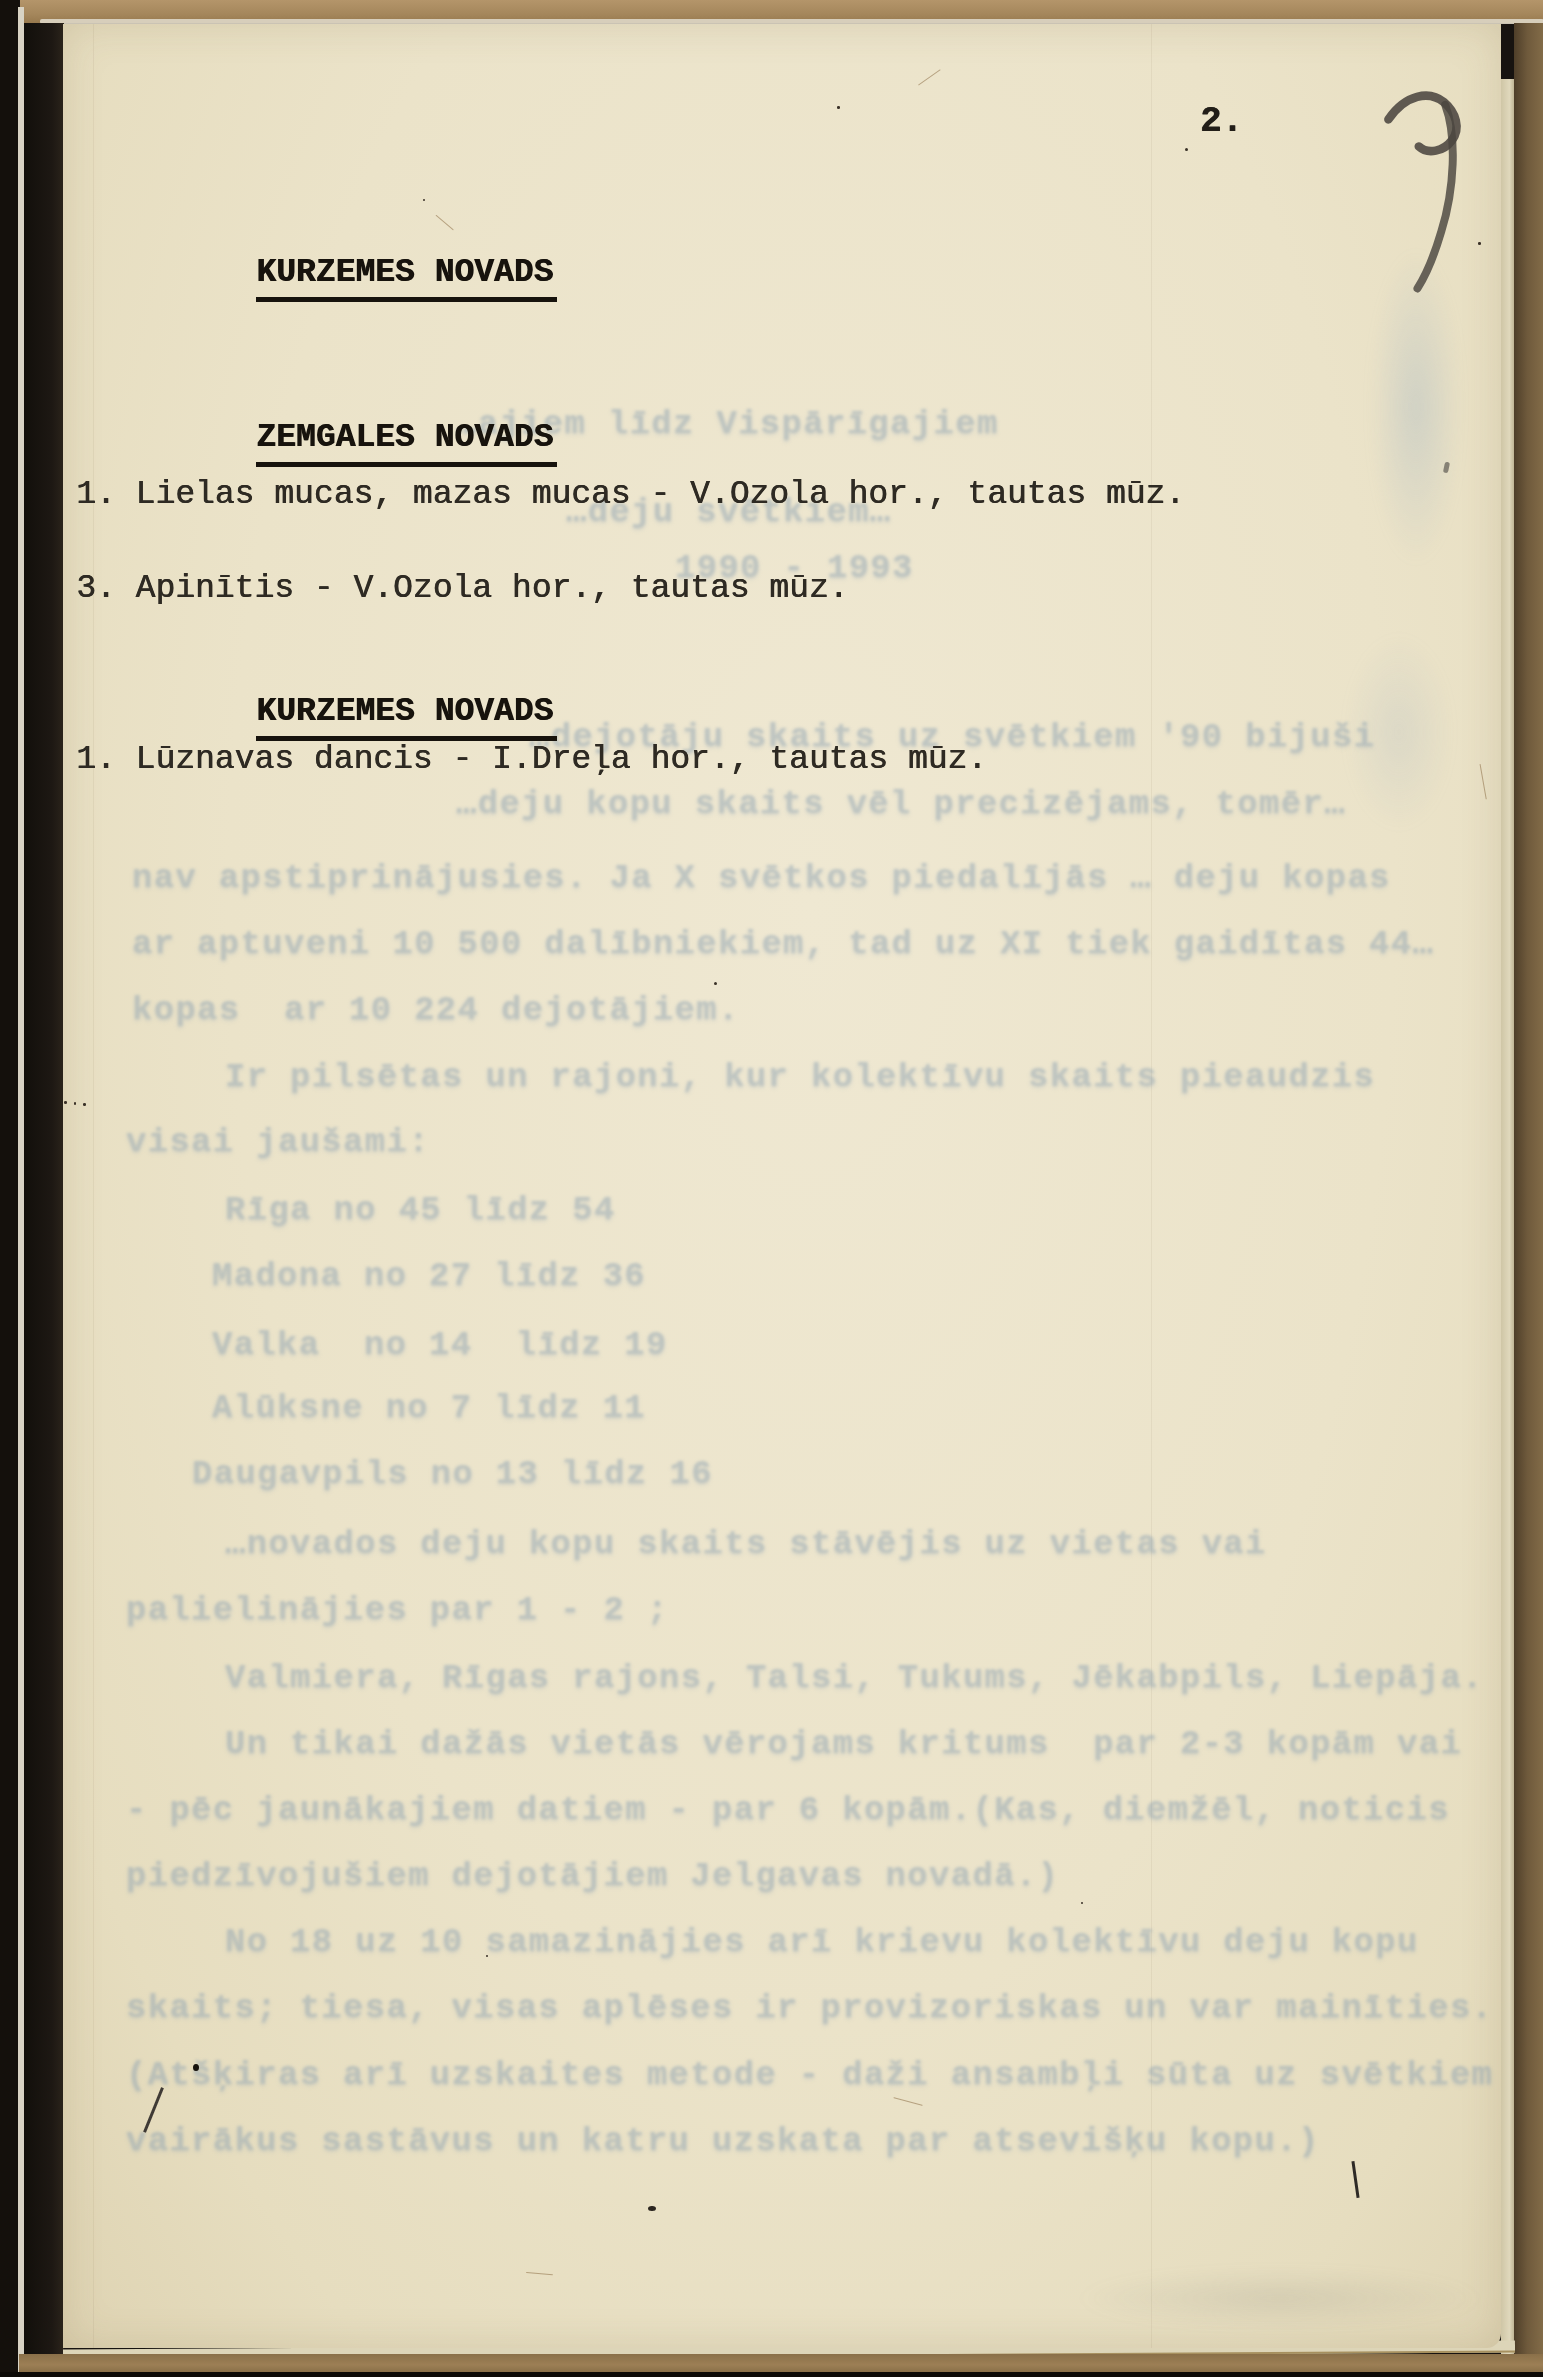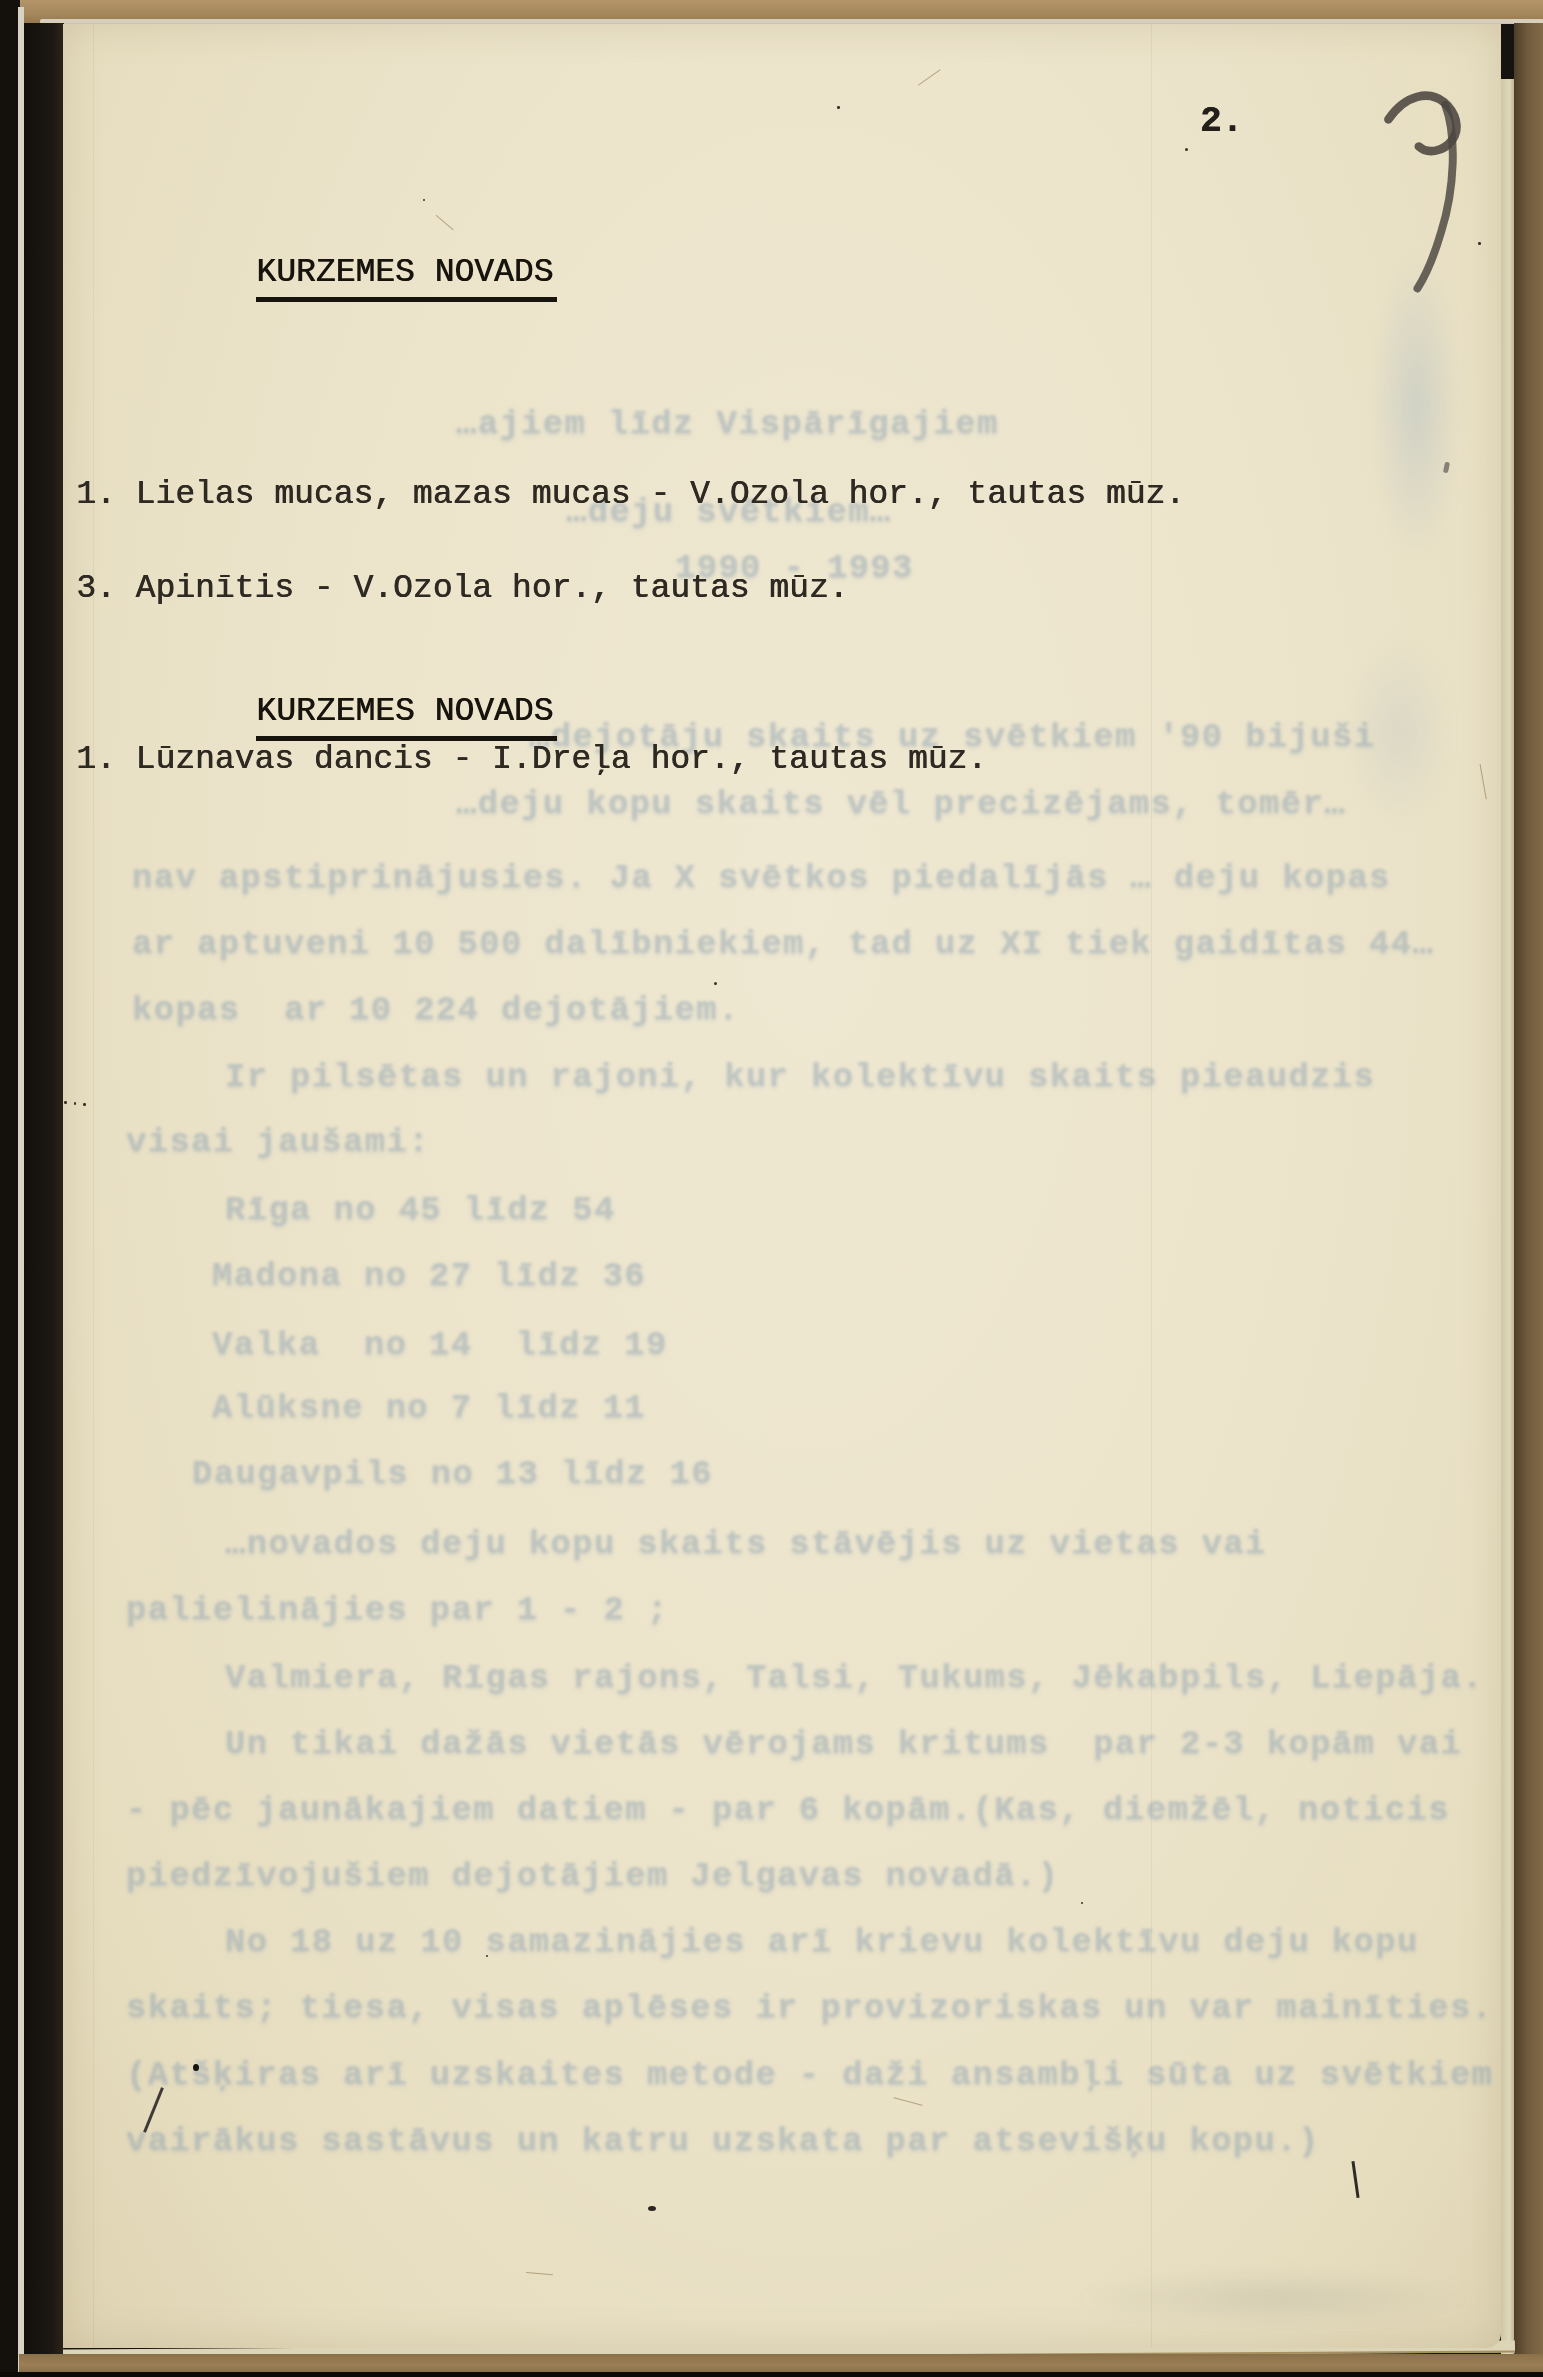--- a/index.html
+++ b/index.html
@@ -35,21 +35,21 @@
     box-shadow:inset 0 0 40px rgba(120,100,60,.18);
   }
   .crease{position:absolute;top:0;bottom:0;width:1.3px;background:rgba(110,92,60,.08);}
   
   .typed{
     position:absolute;white-space:pre;font-size:33px;line-height:37px;
     color:#2e2a23;text-shadow:0.5px 0 0 #2e2a23, -0.2px 0 0 rgba(46,42,35,.5);
     z-index:3;
   }
   .heading{
-    font-weight:400;color:#17130d;text-shadow:0.7px 0 0 #17130d;
+    font-weight:700;color:#17130d;text-shadow:0.7px 0 0 #17130d;
     display:inline-block;padding:0 4px 6px 0;border-bottom:5.3px solid #17130d;
   }
   .pagenum{font-size:36px;font-weight:700;color:#221e18;}
   
   #ghost-layer{position:absolute;inset:0;z-index:1;}
   .ghost-line{
     position:absolute;white-space:pre;font-size:34px;font-weight:700;
     letter-spacing:1.3px;color:#8fa3b2;opacity:.5;filter:blur(1.7px);
     text-shadow:0 2px 3.3px rgba(143,163,178,.55);
   }
@@ -125,20 +125,23 @@
   <div class="typed pagenum" style="left:1137px;top:79px">2.</div>
   <svg class="pencil-svg" style="left:1316px;top:61px" width="106" height="218" viewBox="0 0 160 330" aria-label="7">
     <path d="M14 52 C40 14 76 8 98 26 C116 41 124 66 110 84 C98 100 74 106 60 93" fill="none" stroke="#4b4540" stroke-width="13" stroke-linecap="round" opacity=".88"></path>
     <path d="M100 30 C118 78 114 158 94 222 C84 256 72 286 58 308" fill="none" stroke="#4b4540" stroke-width="12" stroke-linecap="round" opacity=".82"></path>
   </svg>
 
   <div class="typed" style="left:114px;top:193px">
     <span class="heading">KURZEMES NOVADS</span>
   </div>
 
+  <div class="typed" style="left:114px;top:358px">
+    <span class="heading">ZEMGALES NOVADS</span>
+  </div>
   <div class="typed" style="left:13.2px;top:452px">1. Lielas mucas, mazas mucas - V.Ozola hor., tautas mūz.</div>
   <div class="typed" style="left:13.2px;top:546px">3. Apinītis - V.Ozola hor., tautas mūz.</div>
 
   <div class="typed" style="left:114px;top:632px">
     <span class="heading">KURZEMES NOVADS</span>
   </div>
   <div class="typed" style="left:13.2px;top:717px">1. Lūznavas dancis - I.Dreļa hor., tautas mūz.</div>
 
   <div class="stray-apostrophe"></div>
   <div class="pencil-slash"></div>

